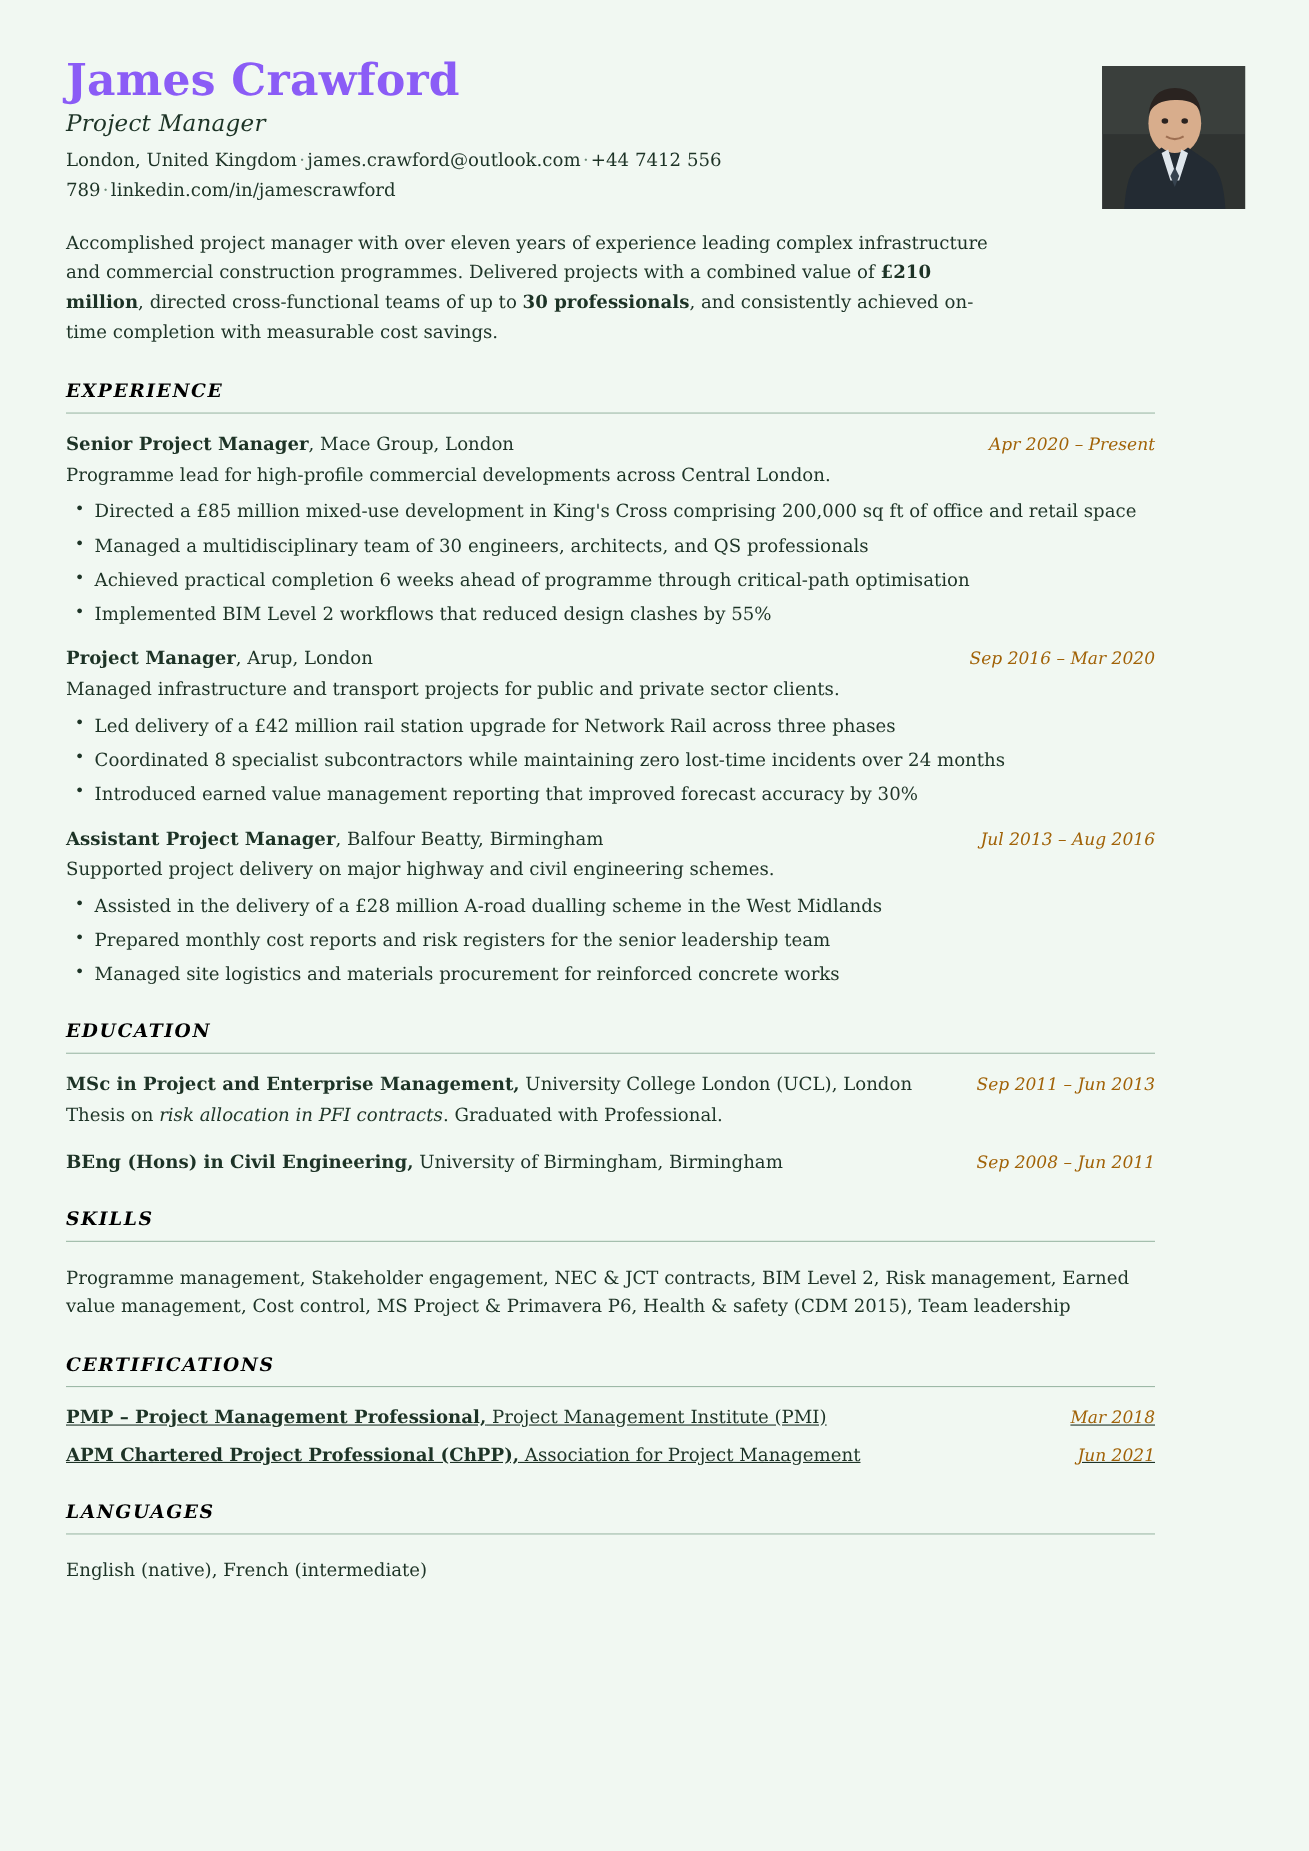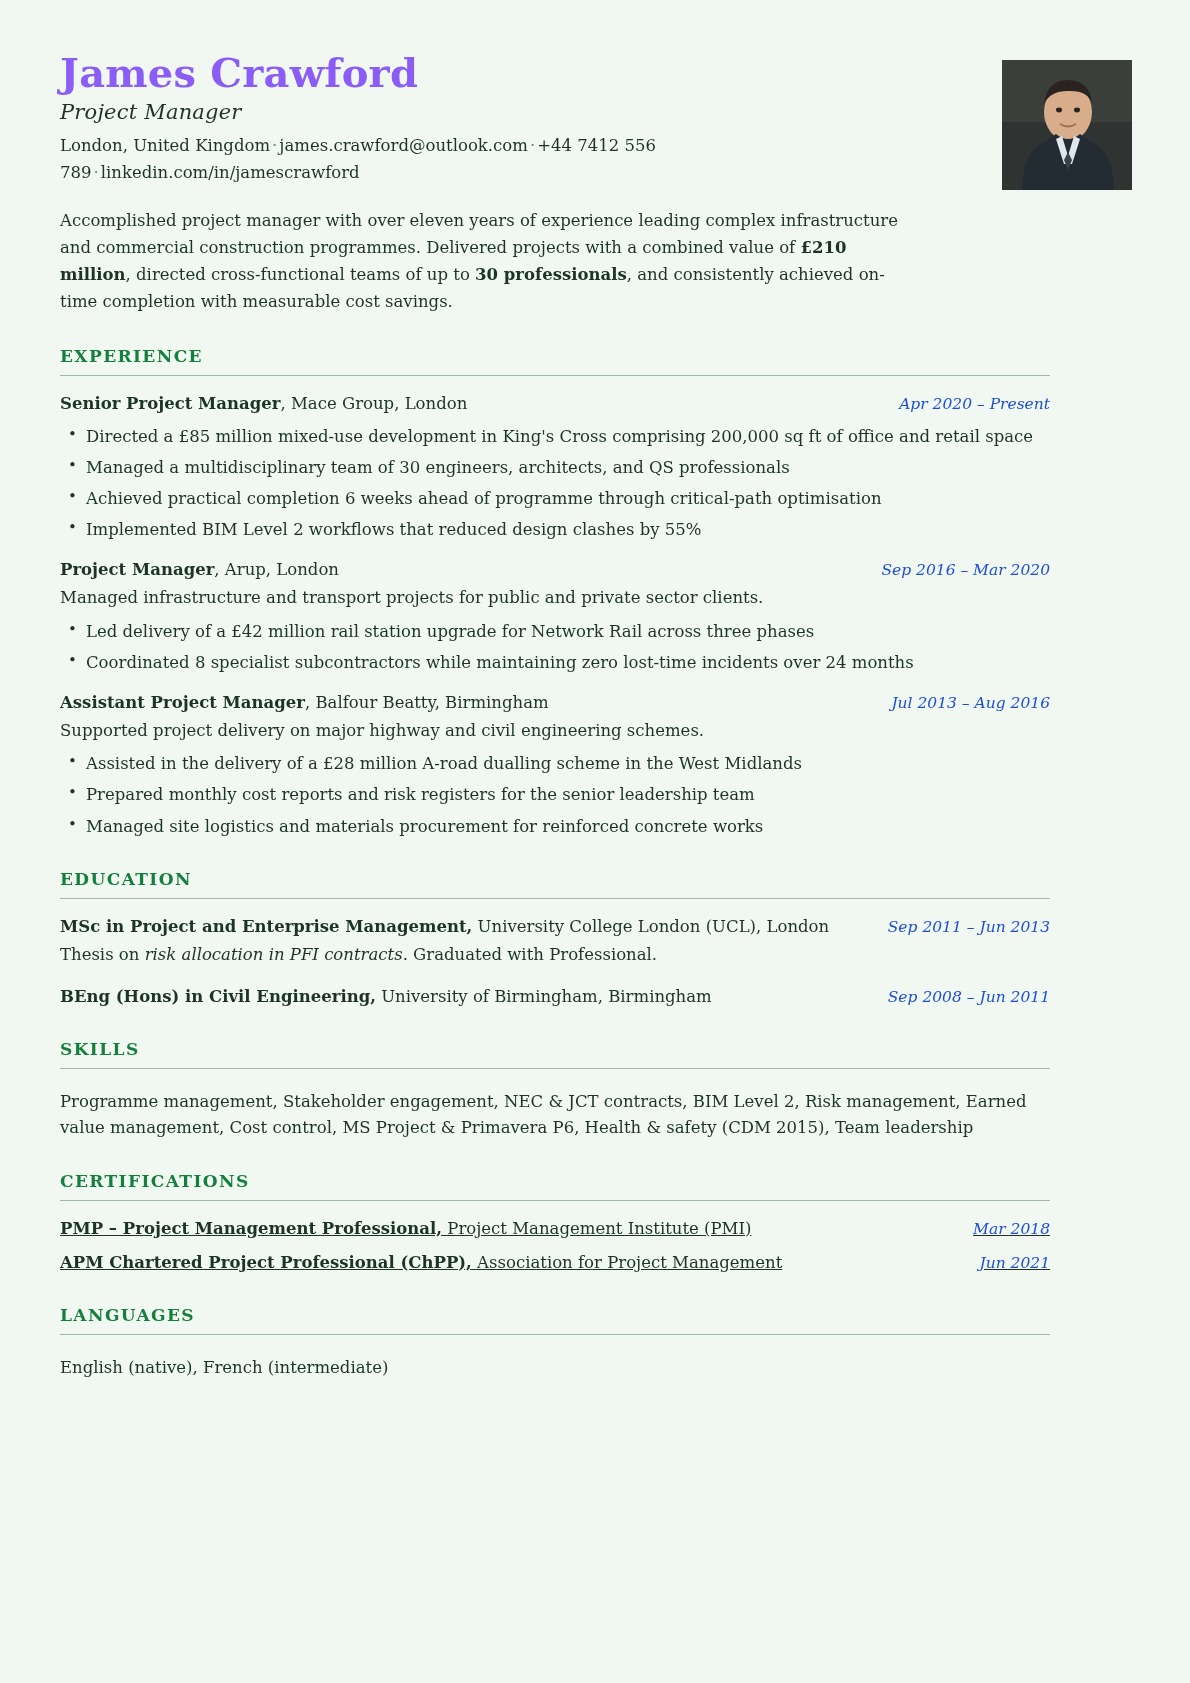--- a/index.html
+++ b/index.html
@@ -69,24 +69,25 @@
     max-width: 840px;
     text-align: left;
   }
   .summary b { font-weight: bold; }
 
   
   .section { margin-top: 30px; }
   .section-title {
     font-size: 17px;
     font-weight: bold;
-    color: #15803d;
+    color: #000000;
     letter-spacing: 1.4px;
     text-transform: uppercase;
     margin-bottom: 9px;
+    font-style: italic;
   }
   .rule {
     height: 1px;
     background: #9db9a7;
     width: 100%;
     margin-bottom: 16px;
   }
 
   .entry { margin-bottom: 16px; }
   .entry:last-child { margin-bottom: 0; }
@@ -98,21 +99,21 @@
   }
   .entry-title {
     font-size: 16.5px;
     line-height: 1.45;
   }
   .entry-title b { font-weight: bold; }
   .entry-date {
     font-style: italic;
     font-size: 15.5px;
     white-space: nowrap;
-    color: #1d4ed8;
+    color: #a16207;
   }
   .entry-desc {
     font-size: 16.5px;
     line-height: 1.55;
     margin-top: 3px;
   }
   .entry-desc i { font-style: italic; }
 
   ul.bullets {
     list-style: none;
@@ -180,37 +181,39 @@
 
   <div class="section sec-experience">
     <div class="section-title">EXPERIENCE</div>
     <div class="rule"></div>
 
     <div class="entry">
       <div class="entry-head">
         <div class="entry-title"><b>Senior Project Manager</b><span>, Mace Group, London</span></div>
         <div class="entry-date">Apr 2020 – Present</div>
       </div>
+      <div class="entry-desc">Programme lead for high-profile commercial developments across Central London.</div>
       <ul class="bullets">
         <li><span>Directed a </span><b>£85 million mixed-use development</b><span> in King's Cross comprising 200,000 sq ft of office and retail space</span></li>
         <li><span>Managed a multidisciplinary team of </span><b>30 engineers, architects, and QS professionals</b><span></span></li>
         <li><span>Achieved practical completion </span><b>6 weeks ahead of programme</b><span> through critical-path optimisation</span></li>
         <li><span>Implemented </span><b>BIM Level 2 workflows</b><span> that reduced design clashes by 55%</span></li>
       </ul>
     </div>
 
     <div class="entry">
       <div class="entry-head">
         <div class="entry-title"><b>Project Manager</b><span>, Arup, London</span></div>
         <div class="entry-date">Sep 2016 – Mar 2020</div>
       </div>
       <div class="entry-desc">Managed infrastructure and transport projects for public and private sector clients.</div>
       <ul class="bullets">
         <li><span>Led delivery of a </span><b>£42 million rail station upgrade</b><span> for Network Rail across three phases</span></li>
         <li><span>Coordinated </span><b>8 specialist subcontractors</b><span> while maintaining zero lost-time incidents over 24 months</span></li>
+        <li><span>Introduced </span><b>earned value management reporting</b><span> that improved forecast accuracy by 30%</span></li>
       </ul>
     </div>
 
     <div class="entry">
       <div class="entry-head">
         <div class="entry-title"><b>Assistant Project Manager</b><span>, Balfour Beatty, Birmingham</span></div>
         <div class="entry-date">Jul 2013 – Aug 2016</div>
       </div>
       <div class="entry-desc">Supported project delivery on major highway and civil engineering schemes.</div>
       <ul class="bullets">

